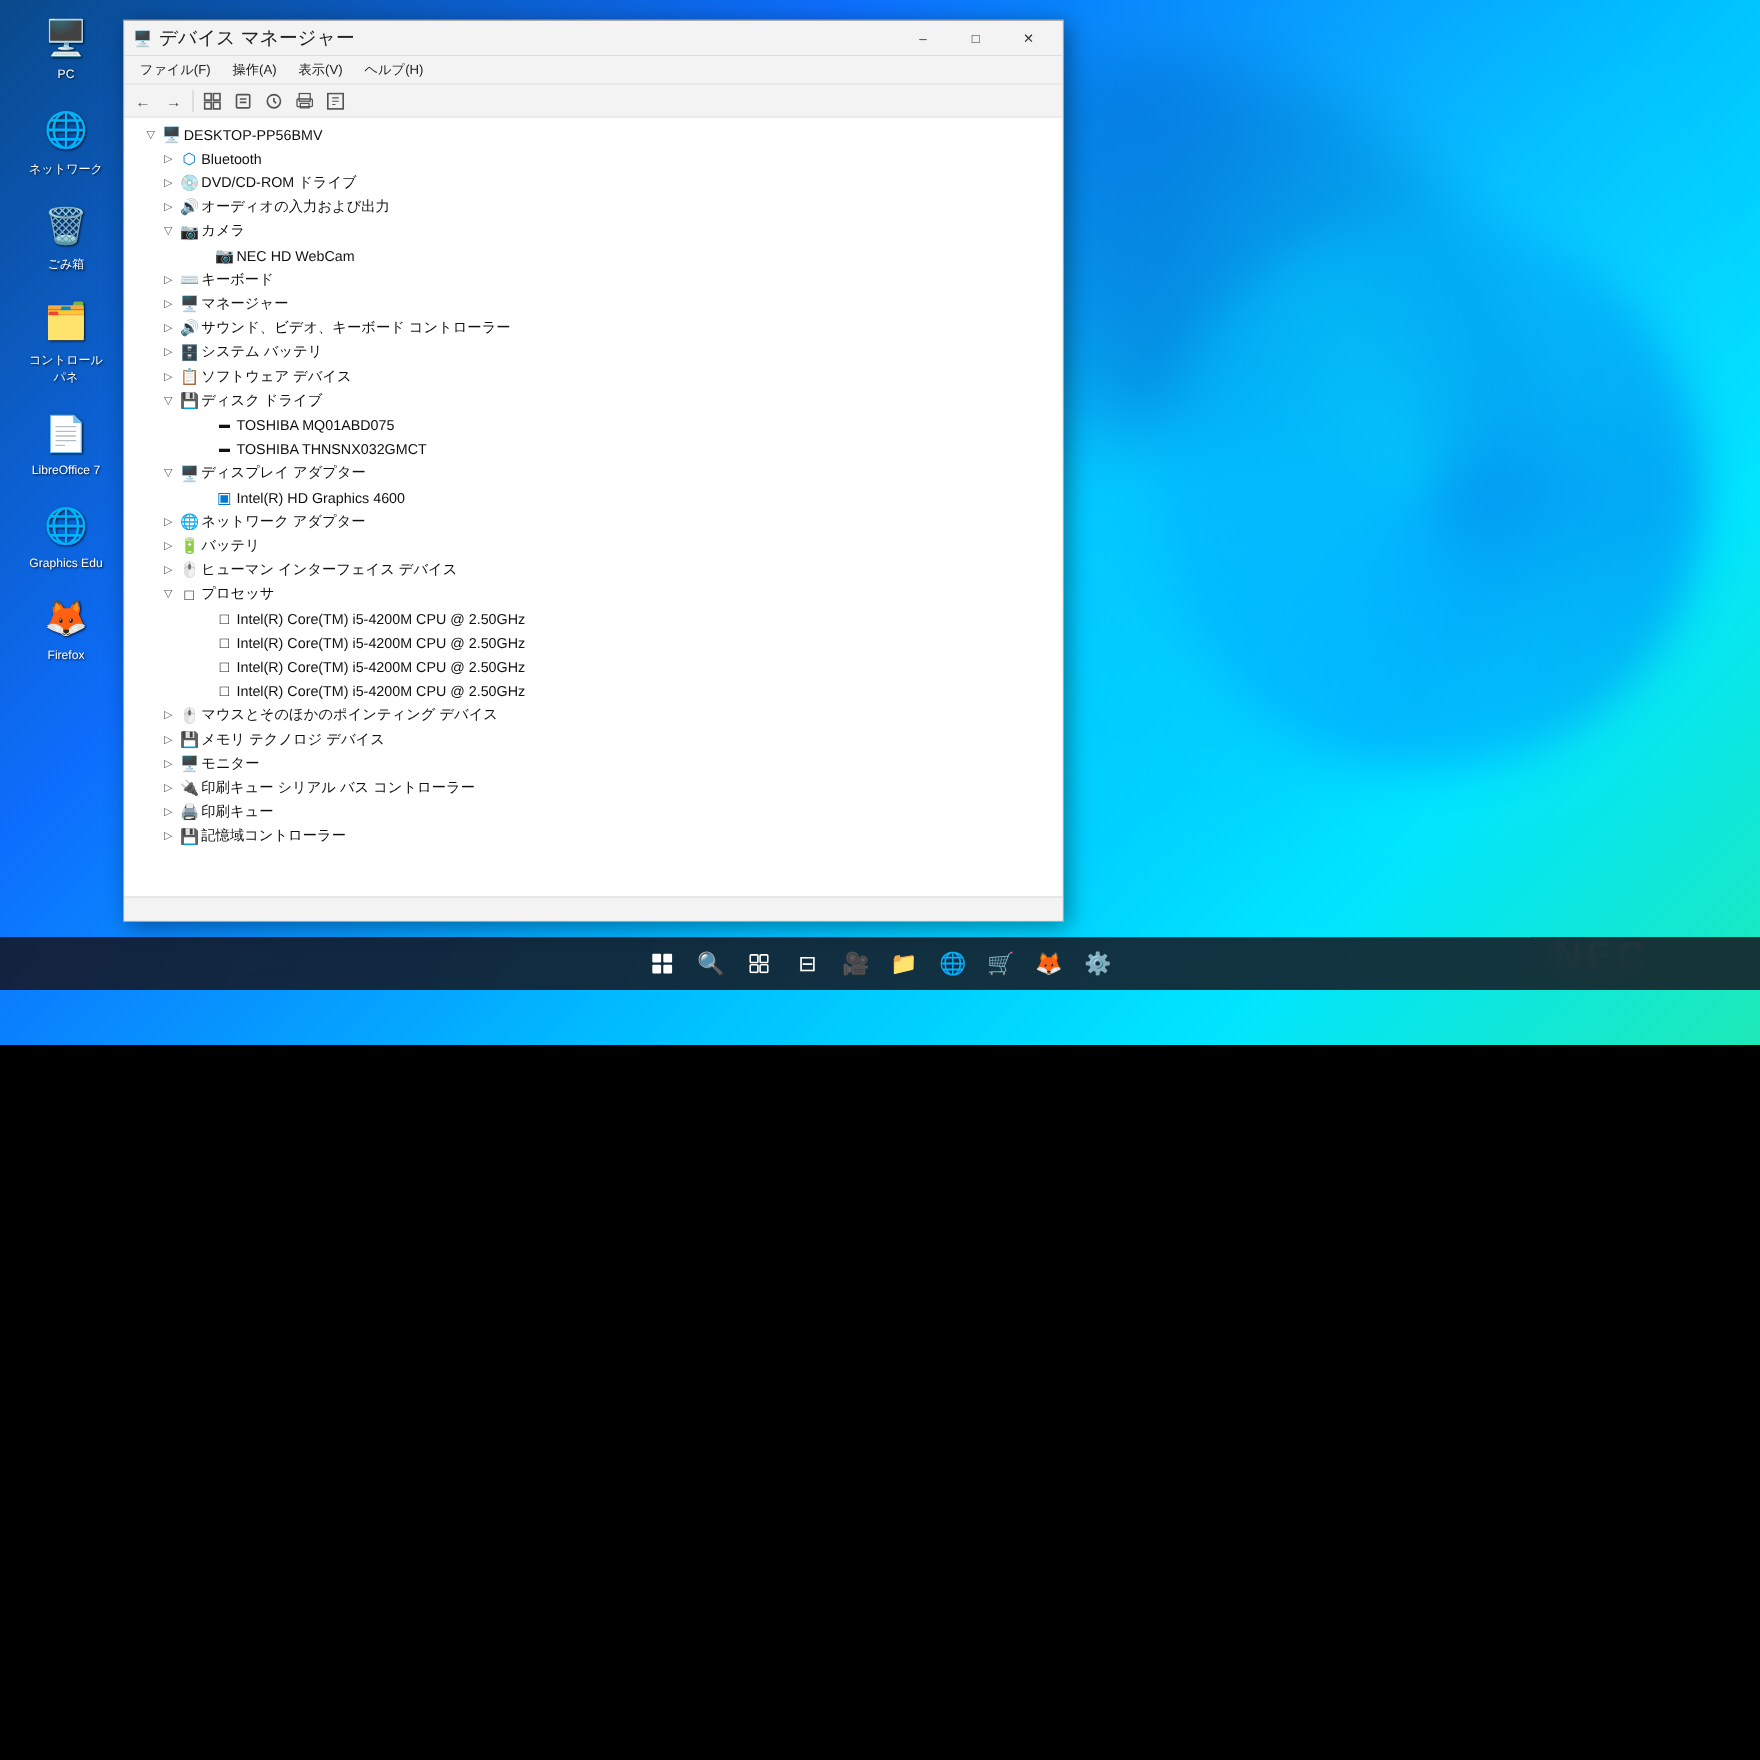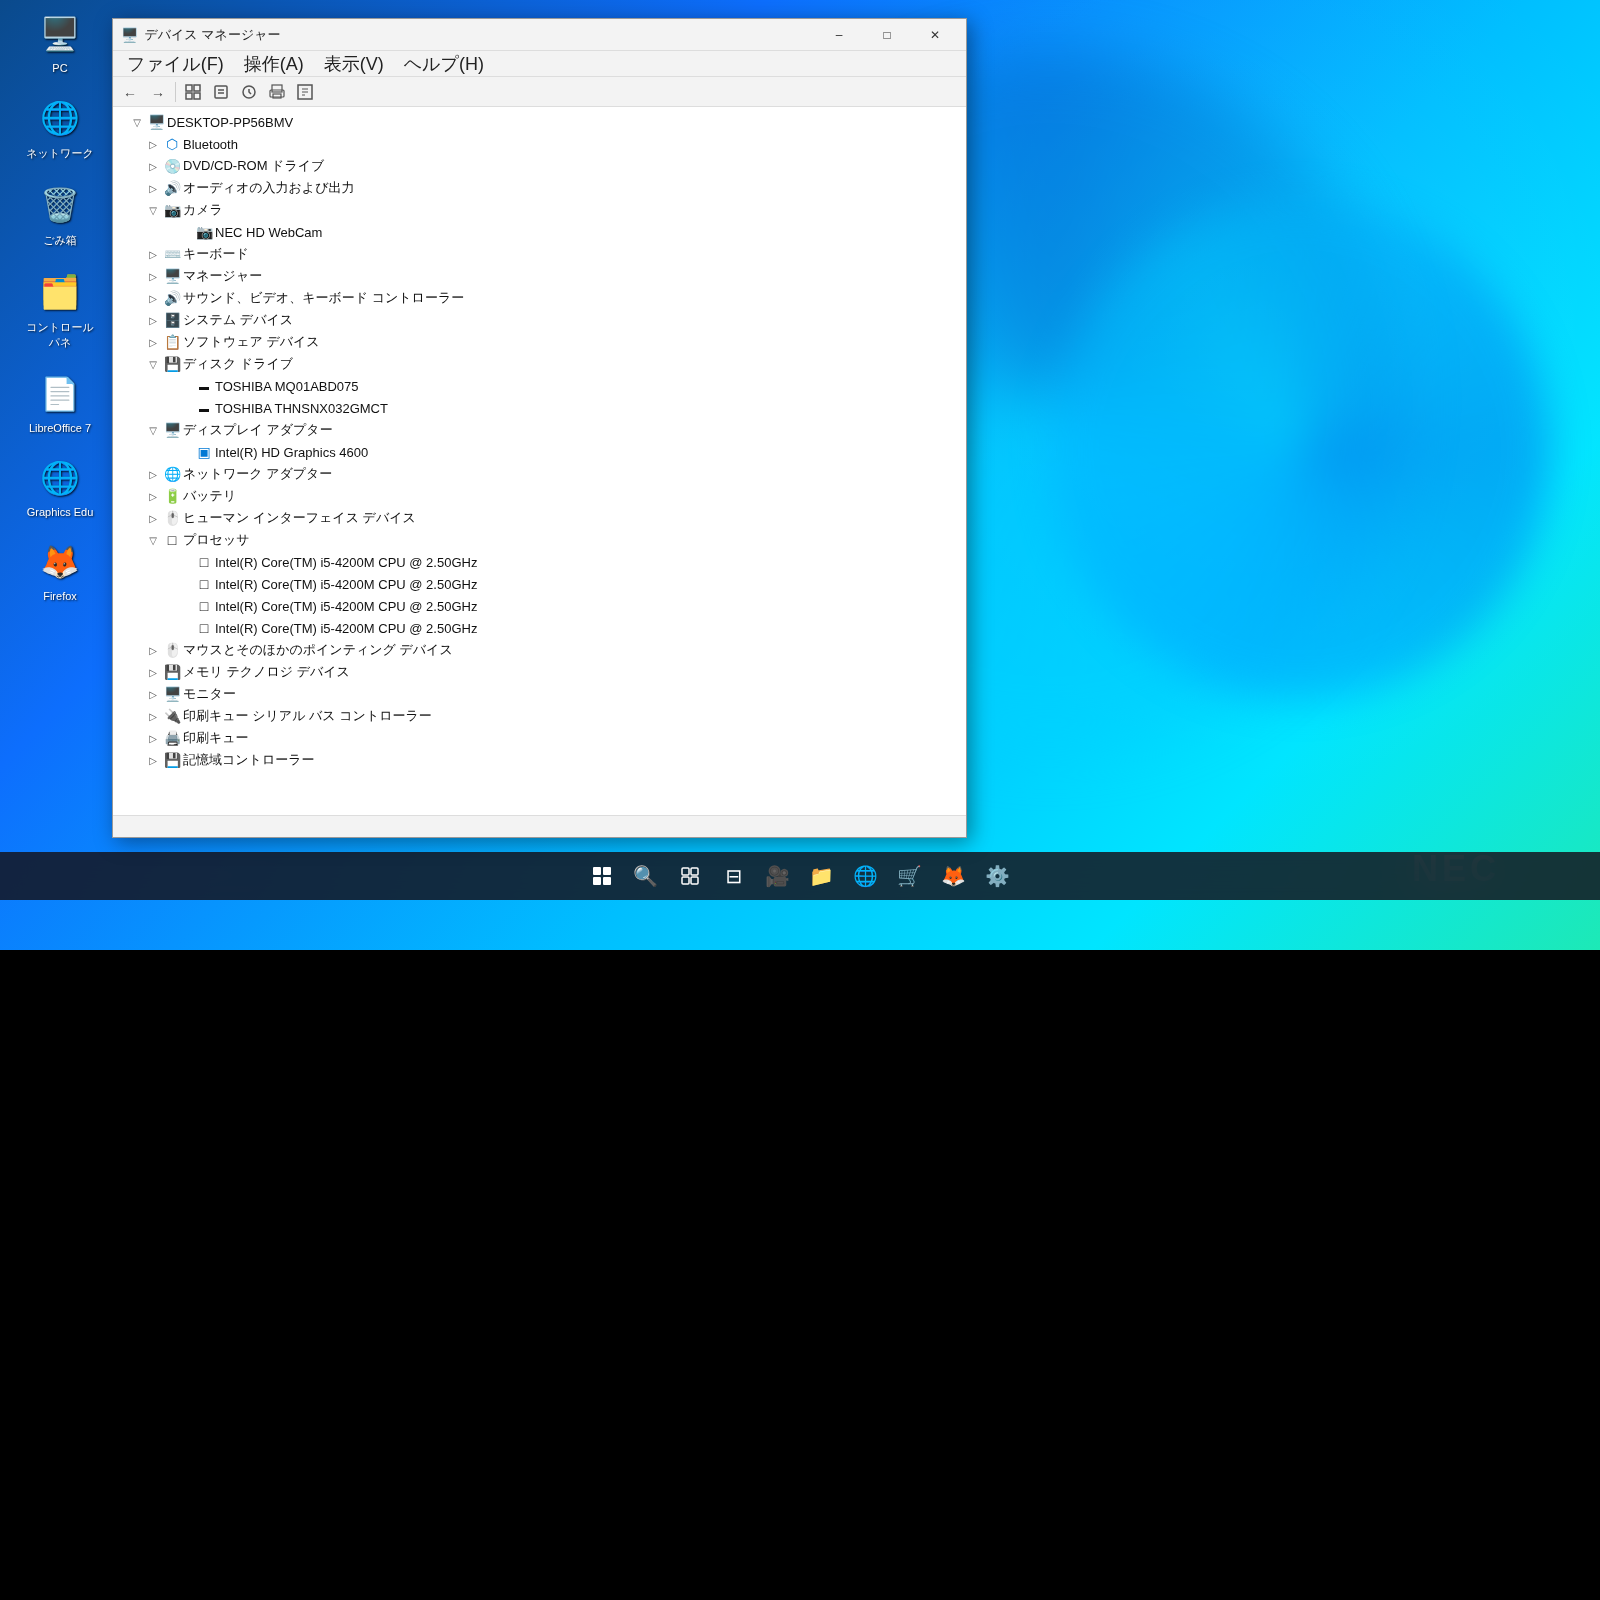--- a/index.html
+++ b/index.html
@@ -142,21 +142,21 @@
       display: flex;
       align-items: center;
       padding: 0 8px;
       border-bottom: 1px solid #ddd;
     }
     #titlebar .title-icon {
       font-size: 14px;
       margin-right: 6px;
     }
     #titlebar .title-text {
-      font-size: 13px;
+      font-size: 17px;
       color: #222;
       flex: 1;
     }
     .window-controls {
       display: flex;
       gap: 2px;
     }
     .win-btn {
       width: 46px; height: 32px;
       display: flex; align-items: center; justify-content: center;
@@ -166,21 +166,21 @@
     }
 
     
     #menubar {
       height: 26px;
       background: #f3f3f3;
       display: flex;
       align-items: center;
       padding: 0 4px;
       border-bottom: 1px solid #ddd;
-      font-size: 18px;
+      font-size: 12px;
     }
     .menu-item {
       padding: 2px 10px;
       cursor: pointer;
       color: #222;
       border-radius: 3px;
     }
 
     
     #toolbar {
@@ -446,21 +446,21 @@
         <span class="tree-expand">▷</span>
         <span class="tree-icon">🔊</span>
         <span class="tree-label">サウンド、ビデオ、キーボード コントローラー</span>
       </div>
 
       <div class="tree-item">
         <span class="tree-indent"></span>
         <span class="tree-indent"></span>
         <span class="tree-expand">▷</span>
         <span class="tree-icon">🗄️</span>
-        <span class="tree-label">システム デバイス</span>
+        <span class="tree-label">システム バッテリ</span>
       </div>
 
       <div class="tree-item">
         <span class="tree-indent"></span>
         <span class="tree-indent"></span>
         <span class="tree-expand">▷</span>
         <span class="tree-icon">📋</span>
         <span class="tree-label">ソフトウェア デバイス</span>
       </div>
 

